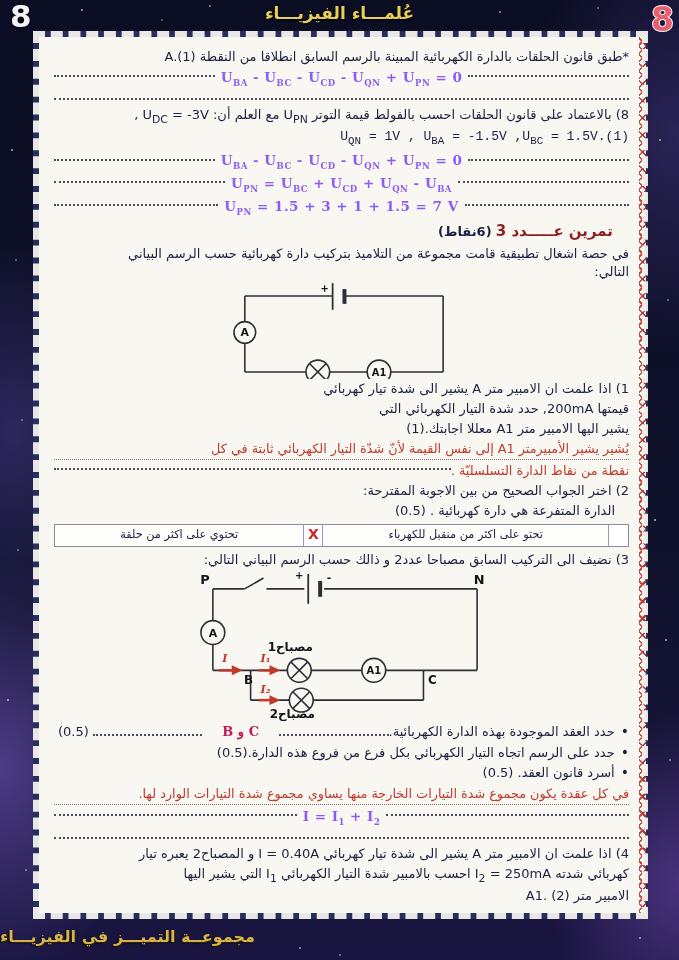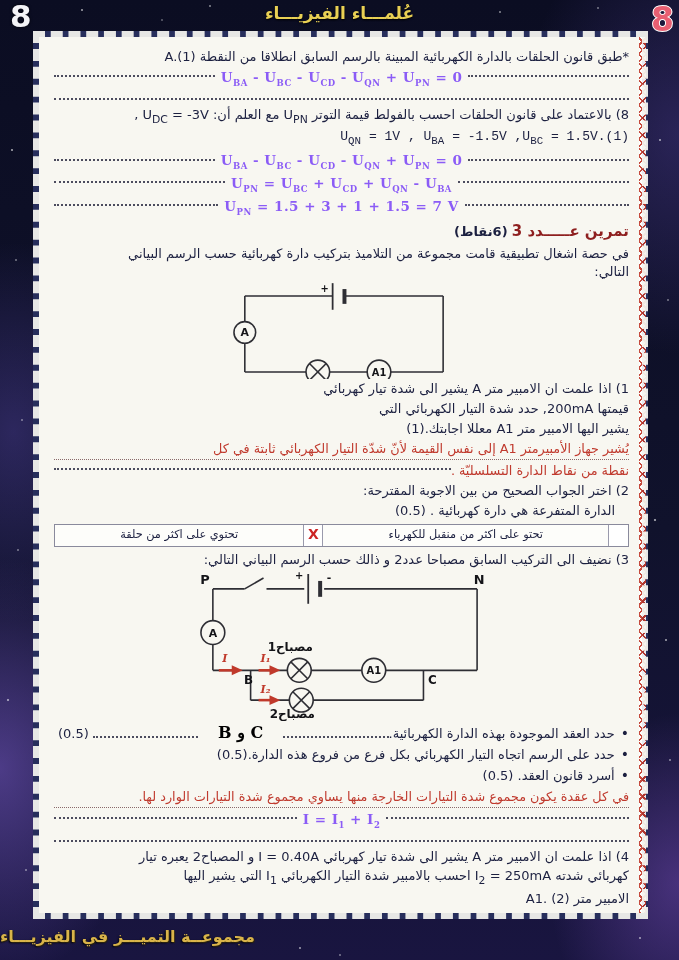--- a/index.html
+++ b/index.html
@@ -75,21 +75,21 @@
     font-family:"DejaVu Serif", serif; font-weight:bold; color:#8b5cf6;
     font-size:13.5px; letter-spacing:.5px; white-space:nowrap; direction:ltr; unicode-bidi:isolate;
   }
   .eq sub { font-size:8.5px; }
   .eqrow { display:flex; align-items:center; direction:ltr; margin:2px 0; }
   .eqrow .eq { margin:0 6px; }
   .dotfill { flex:1 1 auto; border-bottom:2px dotted #4c4c5e; margin-bottom:4px; min-width:8px; }
   .dotline { border-bottom:2px dotted #4c4c5e; height:8px; margin:3px 0 6px; }
   .red-hand { color:#c03a2e; font-size:12.8px; }
   .ruled { border-bottom:1.6px dotted #8a6a6a; padding-bottom:1px; }
-  .heading-row { margin:4px 0 2px; }
+  .heading-row { margin:4px 16px 2px; }
   .heading { color:#8e1f1f; font-weight:bold; font-size:15px; }
   .heading-pts { color:#1c2040; font-weight:bold; font-size:13px; }
   .para { margin:1px 0; }
   .choices {
     display:flex; align-items:stretch; border:1px solid #8a8a9c; background:#fdfdfa;
     margin:3px 0 4px; height:23px;
   }
   .choice { display:flex; align-items:center; flex:1 1 auto; }
   .cbox {
     width:20px; align-self:stretch; border-left:1px solid #9a9aac; border-right:1px solid #9a9aac;
@@ -103,21 +103,21 @@
   .meter { fill:#f8f7f1; stroke:#2e2e34; stroke-width:1.6; }
   .mlabel { font:bold 11px "DejaVu Sans", sans-serif; fill:#141418; text-anchor:middle; }
   .nlabel { font:bold 13px "DejaVu Sans", sans-serif; fill:#141418; text-anchor:middle; }
   .alabel { font:bold 12px "DejaVu Sans", sans-serif; fill:#141418; text-anchor:middle; }
   .redi { font:bold italic 11px "DejaVu Serif", serif; fill:#c0392b; text-anchor:middle; }
   .redstroke { stroke:#c0392b; stroke-width:2.6; }
   .redfill { fill:#c0392b; }
   .bullet { display:flex; align-items:baseline; margin:1px 0; }
   .bullet::before { content:"•"; margin-left:6px; font-size:14px; color:#1c2040; }
   .bullet .btext { white-space:nowrap; }
-  .ans-inline { color:#000000; font-weight:bold; font-family:"DejaVu Serif", serif; font-size:16px; margin:0 20px; }
+  .ans-inline { color:#be185d; font-weight:bold; font-family:"DejaVu Serif", serif; font-size:13px; margin:0 20px; }
   .pts { margin:0 4px; }
   .banner {
     position:absolute; top:927px; left:0; right:0; text-align:left;
     color:#d9b44a; font-weight:bold; font-size:16px; letter-spacing:.5px;
     text-shadow:1px 1px 0 #2a2210, -1px 1px 2px #000;
   }
 </style>
 </head>
 <body>
 
@@ -185,21 +185,21 @@
       <g>
         <circle class="meter" cx="150" cy="90" r="12"></circle>
         <text x="150" y="94" class="mlabel" style="font-size:10px">A1</text>
       </g>
     </svg>
 
     <div class="line">1) اذا علمت ان الامبير متر A يشير الى شدة تيار كهربائي</div>
     <div class="line">قيمتها 200mA, حدد شدة التيار الكهربائي التي</div>
     <div class="line">يشير اليها الامبير متر A1 معللا اجابتك.(1)</div>
 
-    <div class="line red-hand ruled">يُشير جهاز الأمبيرمتر A1 إلى نفس القيمة لأنّ شدّة التيار الكهربائي ثابتة في كل</div>
+    <div class="line red-hand ruled">يُشير يشير الأمبيرمتر A1 إلى نفس القيمة لأنّ شدّة التيار الكهربائي ثابتة في كل</div>
     <div class="eqrow" style="direction:rtl">
       <span class="red-hand">نقطة من نقاط الدارة التسلسليّة .</span>
       <div class="dotfill"></div>
     </div>
 
     <div class="line">2) اختر الجواب الصحيح من بين الاجوبة المقترحة:</div>
     <div class="line" style="padding-right:14px">الدارة المتفرعة هي دارة كهربائية . (0.5)</div>
 
     <div class="choices">
       <div class="choice">

